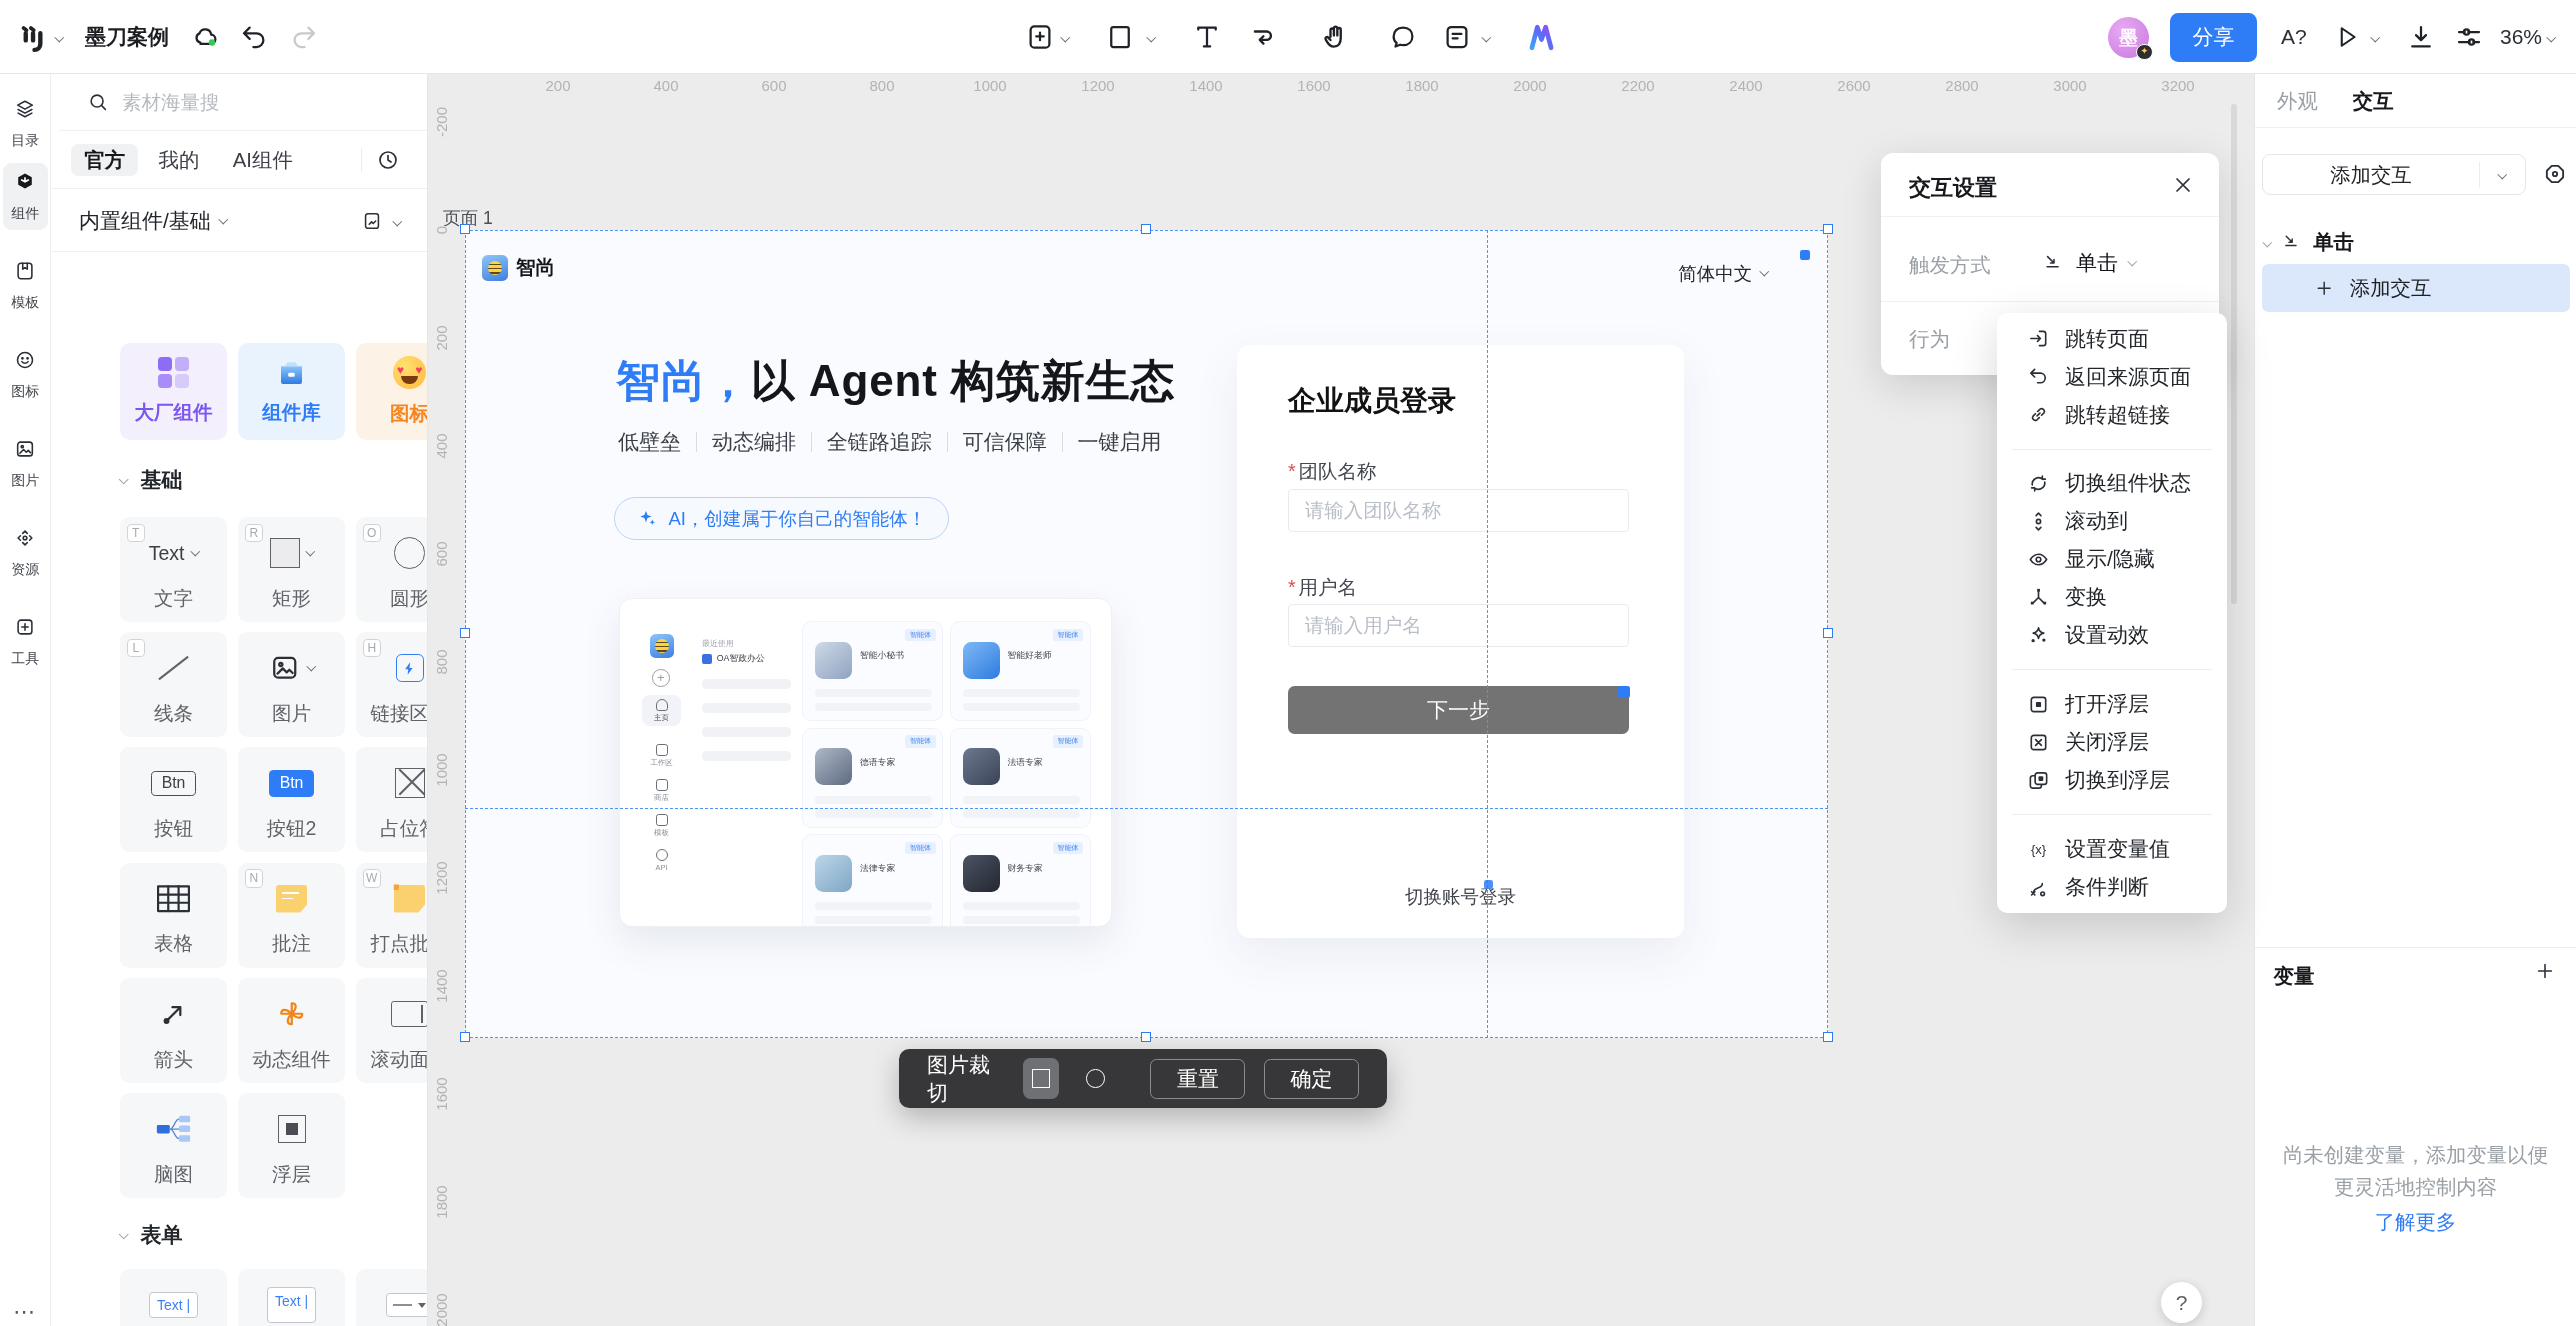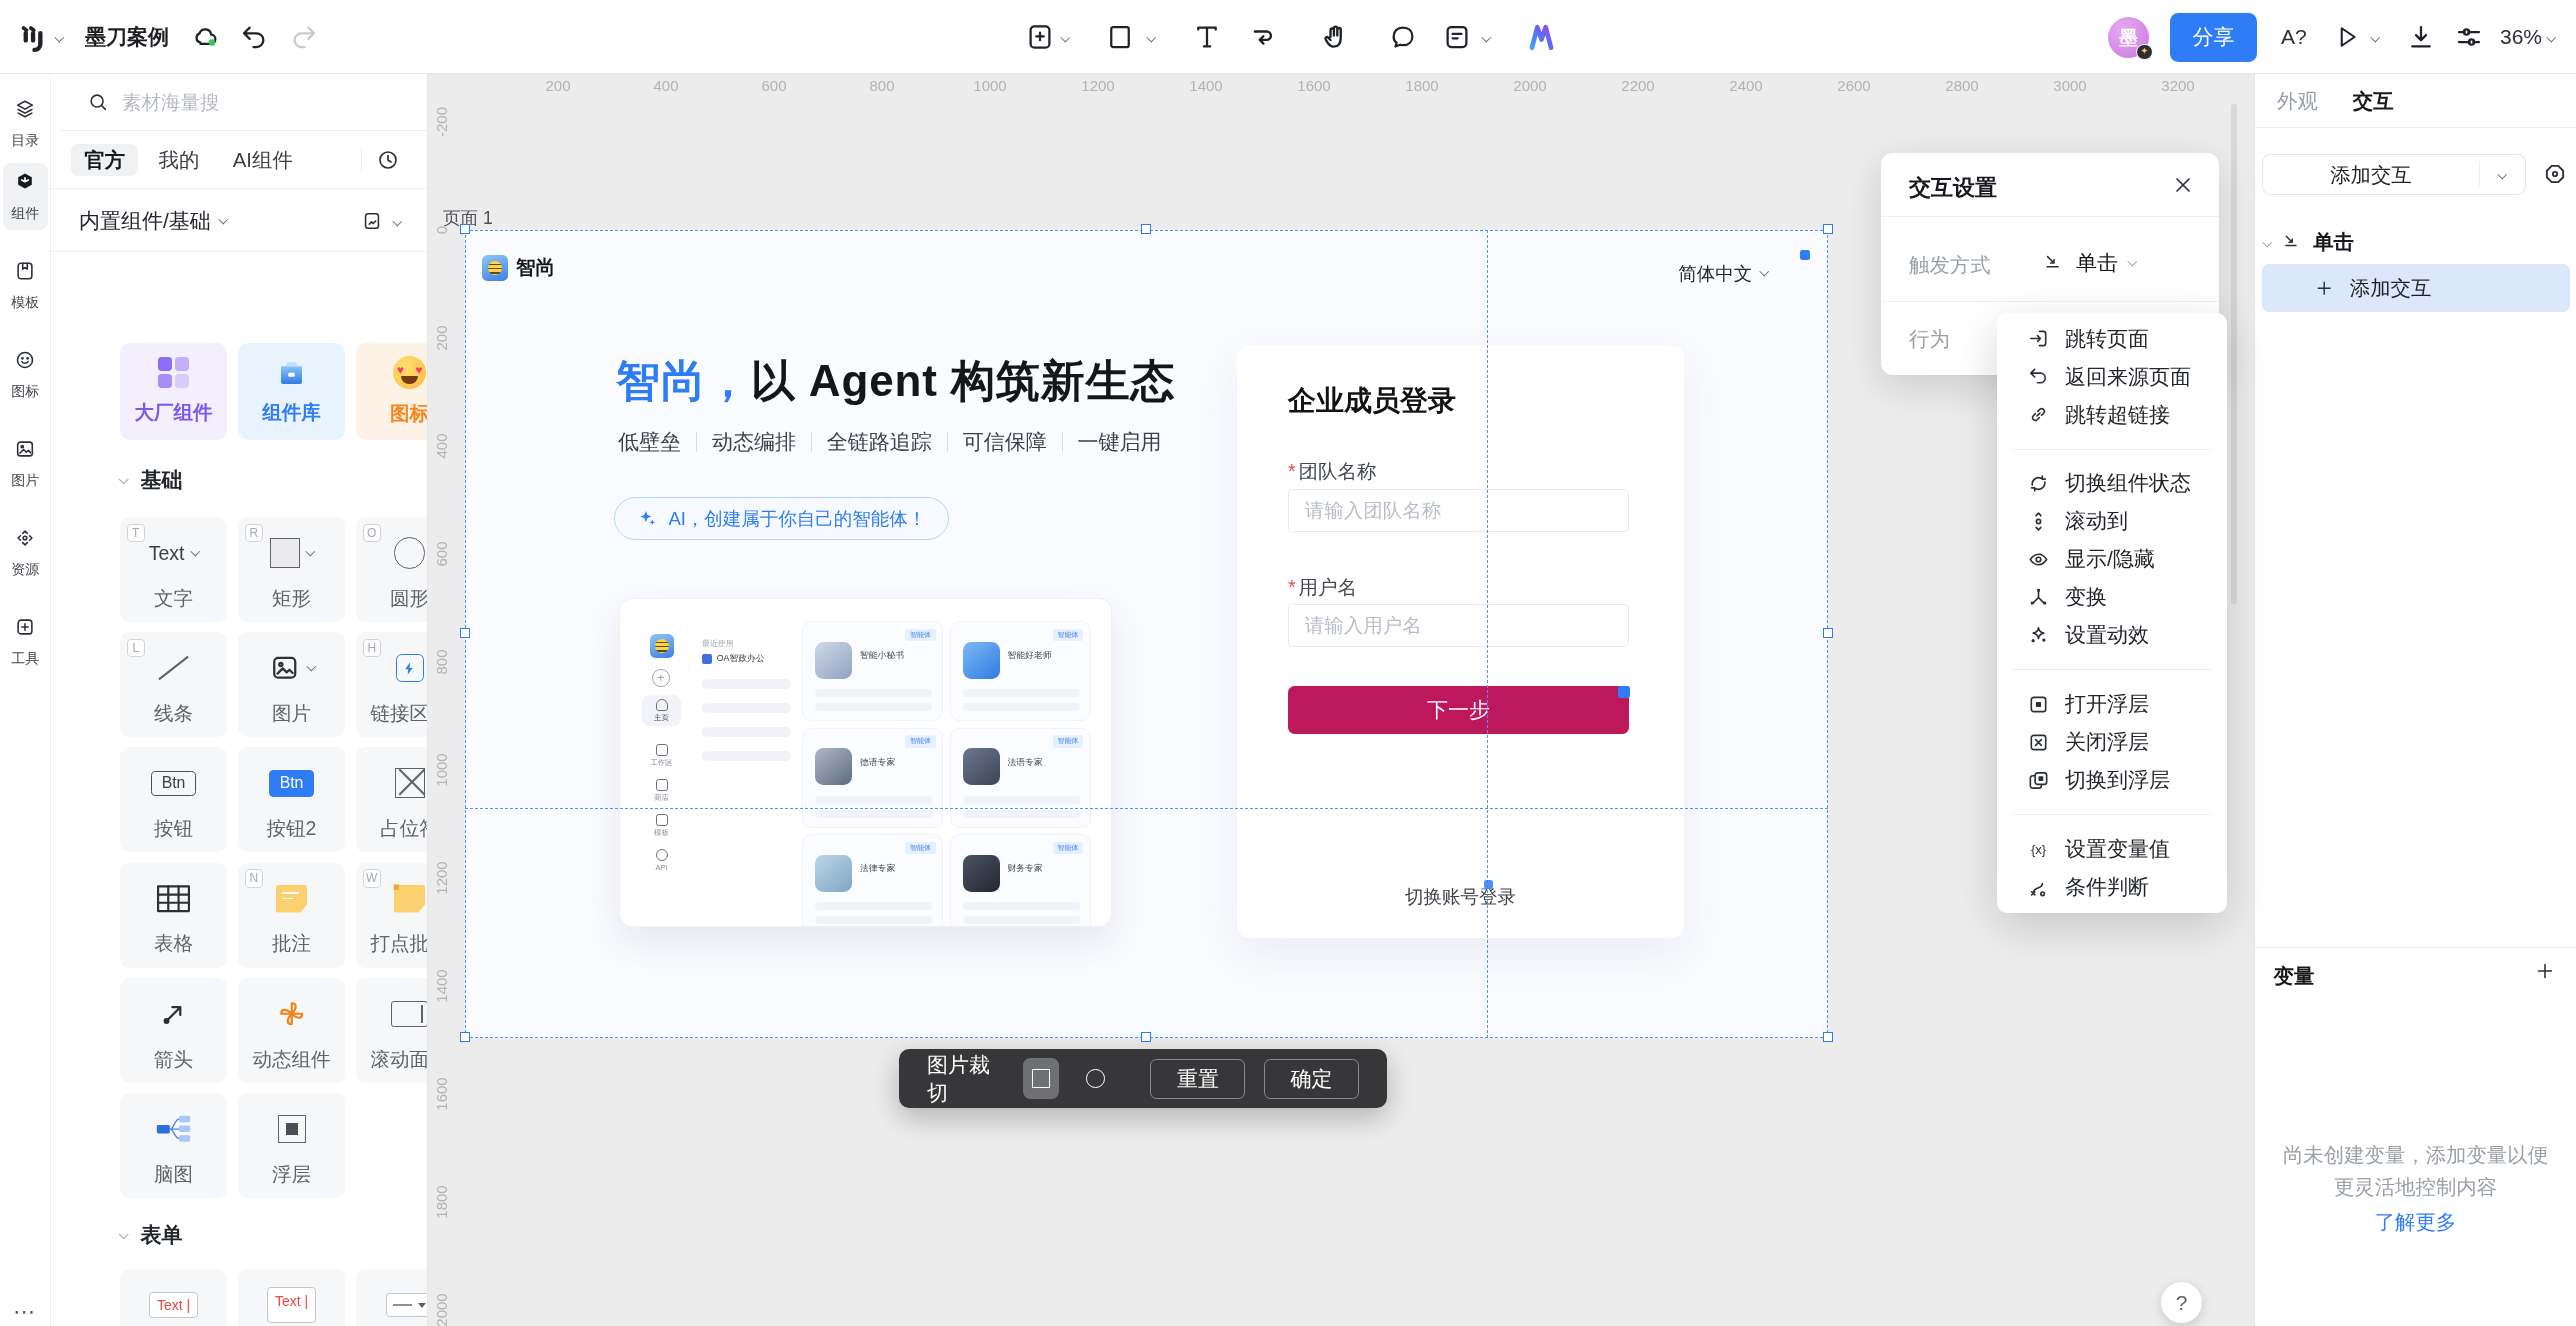--- a/index.html
+++ b/index.html
@@ -60,21 +60,21 @@
   .phb:before,.phb:after{content:"";position:absolute;left:-1.9px;top:12px;width:36px;height:1.9px;background:#5f6368}
   .phb:before{transform:rotate(45deg)}.phb:after{transform:rotate(-45deg)}
   .note{width:31.5px;height:28px;background:#fbd170;border-radius:2.8px;position:relative;clip-path:polygon(0 0,100% 0,100% 70%,78% 100%,0 100%)}
   .note i{position:absolute;left:6.5px;top:7.4px;width:16.7px;height:1.9px;background:#fff}
   .note i+i{top:13px;width:11px}
   .notedot:after{content:"";position:absolute;left:-4.6px;top:-4.6px;width:10.2px;height:10.2px;background:#f6a23c;border-radius:1.9px}
   .scrollp{width:37px;height:26px;border:1.9px solid #5f6368;border-radius:2.8px;position:relative}
   .scrollp i{position:absolute;right:3.7px;top:2.8px;bottom:2.8px;width:1.9px;background:#5f6368}
   .layerbx{width:28px;height:28px;border:1.9px solid #5f6368;display:flex;align-items:center;justify-content:center}
   .layerbx i{width:12px;height:12px;background:#4a4e54}
-  .inbox{border:1.5px solid #c3c6cb;border-radius:3.7px;font-size:14px;color:#ef4444;padding:3.7px 7.4px;background:#fff}
+  .inbox{border:1.5px solid #c3c6cb;border-radius:3.7px;font-size:14px;color:#3b82f6;padding:3.7px 7.4px;background:#fff}
   .selbox{border:1.5px solid #c3c6cb;border-radius:3.7px;background:#fff;width:48px;height:24px;display:flex;align-items:center;justify-content:center;gap:6.5px}
   .selbox .bar{width:18.5px;height:1.9px;background:#8a8f98}
   .selbox .tri{width:0;height:0;border-left:4.6px solid transparent;border-right:4.6px solid transparent;border-top:5.6px solid #5f6368}
   .more-dots{position:absolute;left:13px;top:1225px;font-size:22px;color:#565b61;letter-spacing:1.9px}
   
   #canvas{left:428px;top:74px;width:1825px;height:1253px;background:#ececec;overflow:hidden}
   .hruler{position:absolute;left:76px;top:0;display:flex;height:24px}
   .hruler span{width:108px;text-align:center;font-size:15px;color:#b3b3b5;line-height:24px}
   .vruler{position:absolute;left:0;top:-5.6px;width:26px}
   .vruler span{display:block;width:26px;height:108px;font-size:15px;color:#b3b3b5;display:flex;align-items:center;justify-content:center;transform:rotate(-90deg)}
@@ -112,21 +112,21 @@
   .acard .aname{position:absolute;left:57px;top:28px;font-size:8.8px;color:#42464d}
   .acard .l1,.acard .l2{position:absolute;left:12px;width:117px;height:8.3px;background:#f2f3f7;border-radius:3.7px}
   .acard .l1{top:67px}.acard .l2{top:81px}
   
   .login{position:absolute;left:772px;top:115px;width:447px;height:593px;background:#fff;border-radius:13px;box-shadow:0 16.7px 46px rgba(60,80,140,.08)}
   .login h2{position:absolute;left:51px;top:37px;font-size:28px;color:#101214}
   .flab{position:absolute;left:51px;font-size:19.5px;color:#43474e}
   .flab em{color:#e5484d;font-style:normal;margin-right:2.8px}
   .fin{position:absolute;left:51px;width:341px;height:43px;border:0.9px solid #e8e9ec;border-radius:4.6px;font-size:19.5px;font-family:inherit;color:#333;padding:0 15.8px;outline:none}
   .fin::placeholder{color:#b9bec7}
-  .next{position:absolute;left:51px;top:341px;width:341px;height:48px;background:#be185d;border:none;border-radius:6.5px;color:#fff;font-size:21px;font-family:inherit;cursor:pointer}
+  .next{position:absolute;left:51px;top:341px;width:341px;height:48px;background:#737373;border:none;border-radius:6.5px;color:#fff;font-size:21px;font-family:inherit;cursor:pointer}
   .switch{position:absolute;left:0;top:539px;width:100%;text-align:center;font-size:18.5px;color:#3f434a;cursor:pointer}
   
   .selrect{position:absolute;left:37px;top:156px;width:1363px;height:808px;border:1.4px dashed #4f93f7;pointer-events:none}
   .dline-v{position:absolute;left:1059px;top:156px;height:808px;border-left:1.4px dashed #4f93f7}
   .dline-h{position:absolute;left:37px;top:734px;width:1363px;border-top:1.4px dashed #4f93f7}
   .hd{position:absolute;width:10.2px;height:10.2px;background:#fff;border:1.5px solid #2e7cf6;z-index:6}
   .bluedot{position:absolute;background:#2e7cf6;border-radius:2.3px;z-index:6}
   
   #croptb{left:899px;top:1049px;width:488px;height:59px;background:rgba(47,47,49,.96);border-radius:10.2px;box-shadow:0 9.3px 28px rgba(0,0,0,.25);display:flex;align-items:center;padding:0 28px;gap:18.5px;z-index:60}
   #croptb .lab{color:#fff;font-size:21px;margin-right:5.6px}

